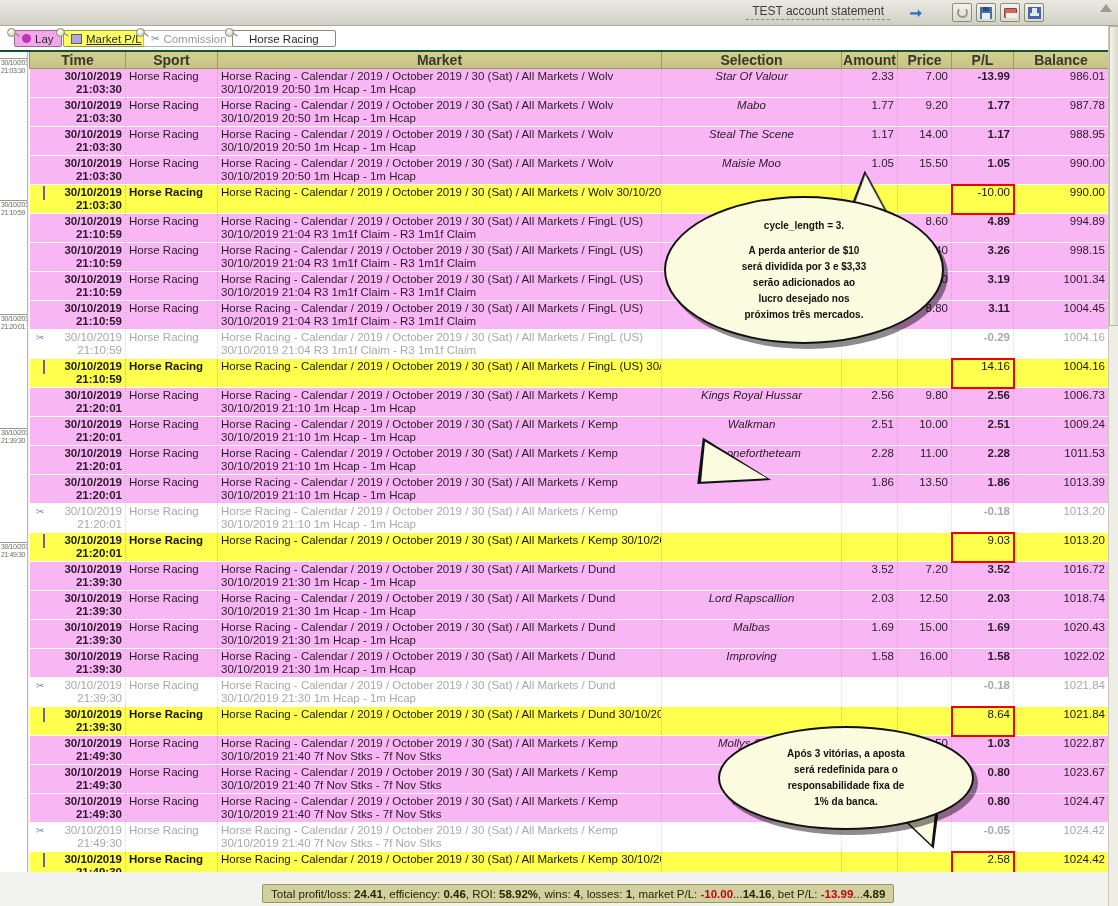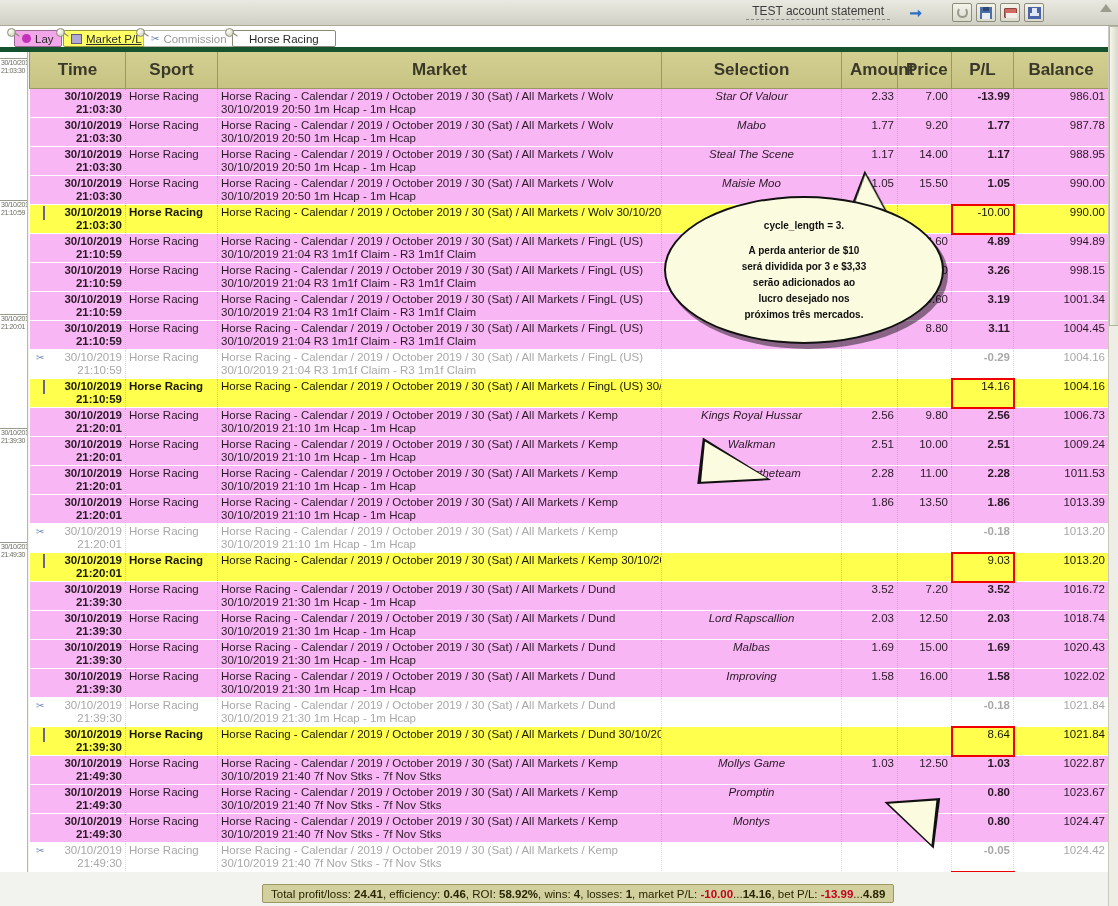--- a/index.html
+++ b/index.html
@@ -78,21 +78,21 @@
     height: 25px;
     font-weight: bold;
     border-color: #8b8b78;
     position: relative; z-index: 3;
   }
 
   
   .chiprow {
     position: absolute; left: 0; top: 26px; width: 1118px; height: 26px;
     background: #ffffff;
-    border-bottom: 5px solid #14532d;
+    border-bottom: 2px solid #14532d;
   }
   .chip {
     position: absolute; top: 4px; height: 17px;
     border: 1px solid #8a8a78; border-radius: 2px;
     background: #ffffff;
     font-size: 11.5px; color: #2a2a2a;
     display: flex; align-items: center; gap: 4px;
     padding: 0 7px;
     white-space: nowrap;
   }
@@ -145,22 +145,22 @@
     position: absolute; left: 29px; top: 52px;
     width: 1079px; height: 820px;
     background: #ffffff;
     overflow: hidden;
   }
   table.stmt { border-collapse: collapse; width: 1079px; table-layout: fixed; }
   table.stmt th {
     background: linear-gradient(to bottom, #d2cf91, #c6c383);
     border: 1px solid #9b9860;
     border-top: none;
-    font-size: 17px; color: #3a3828; font-weight: bold;
-    height: 16px; padding: 8px;
+    font-size: 14px; color: #3a3828; font-weight: bold;
+    height: 16px; padding: 0;
     text-align: center;
   }
   table.stmt td {
     border-right: 1px dotted #c9a8c9;
     border-bottom: 1px solid #ffffff;
     font-size: 11.5px;
     padding: 1px 3px;
     vertical-align: top;
     line-height: 13px;
     height: 28px;
@@ -688,20 +688,28 @@
         <p>lucro desejado nos</p>
         <p>próximos três mercados.</p>
       </div>
     </div>
 
   <div class="callout-tail co2-tail-b"></div>
   <div class="callout-tail co2-tail"></div>
 
   <div class="callout-tail co3-tail-b"></div>
   <div class="callout-tail co3-tail"></div>
+  <div class="callout co3" id="co3">
+      <div>
+        <p>Após 3 vitórias, a aposta</p>
+        <p>será redefinida para o</p>
+        <p>responsabilidade fixa de</p>
+        <p>1% da banca.</p>
+      </div>
+    </div>
 
   <div class="statusbar">
     <span>Total profit/loss:</span>&nbsp;<span class="st-val">24.41</span>,&nbsp;<span>efficiency:</span>&nbsp;<span class="st-val">0.46</span>,&nbsp;<span>ROI:</span>&nbsp;<span class="st-val">58.92%</span>,&nbsp;<span>wins:</span>&nbsp;<span class="st-val">4</span>,&nbsp;<span>losses:</span>&nbsp;<span class="st-val">1</span>,&nbsp;<span>market P/L:</span>&nbsp;<span class="st-neg">-10.00</span><span>...</span><span class="st-val">14.16</span>,&nbsp;<span>bet P/L:</span>&nbsp;<span class="st-neg">-13.99</span><span>...</span><span class="st-val">4.89</span>
   </div>
 
   <div class="vscroll">
     <div class="vscroll-thumb"></div>
   </div>
 
 </div>

